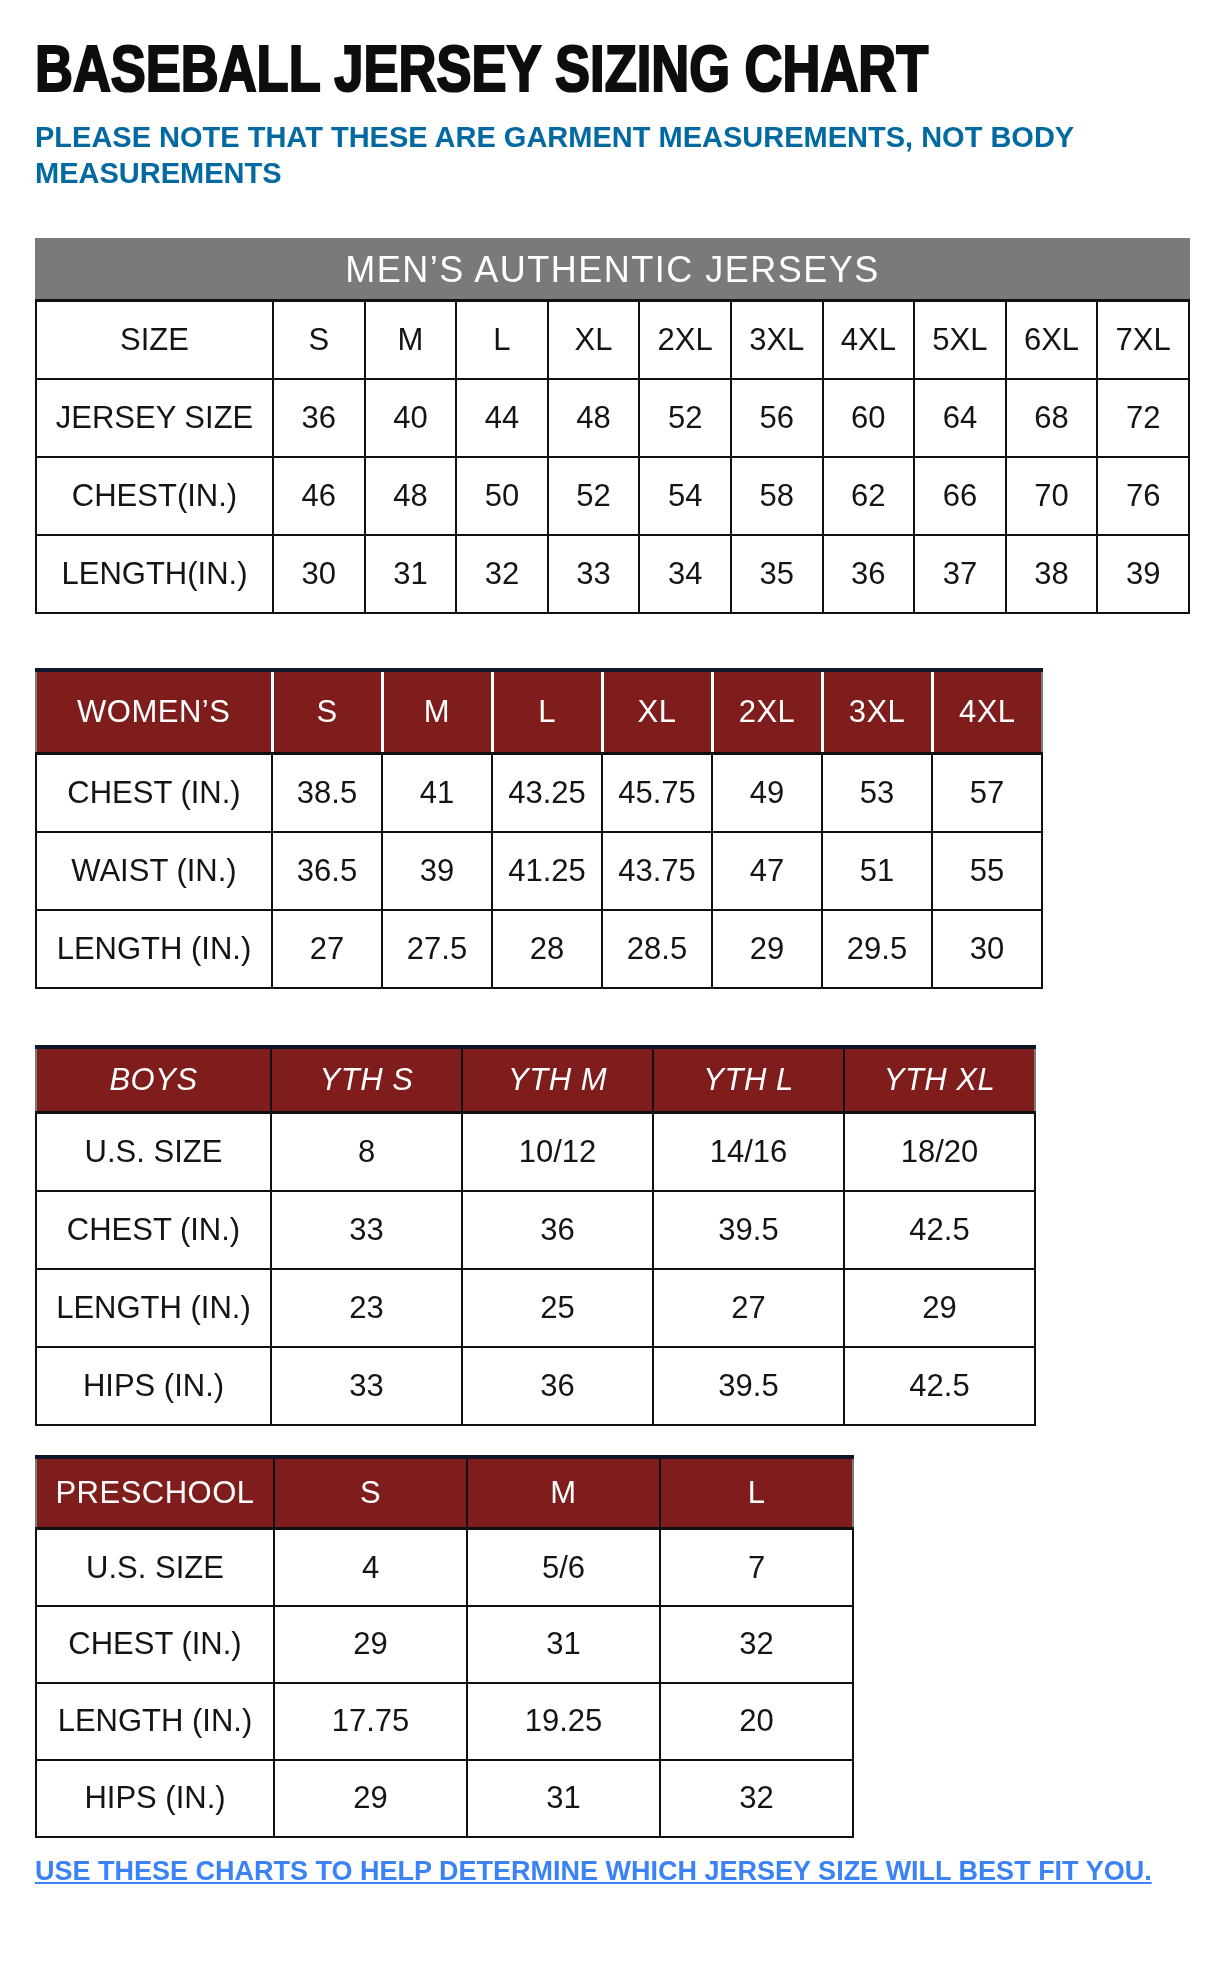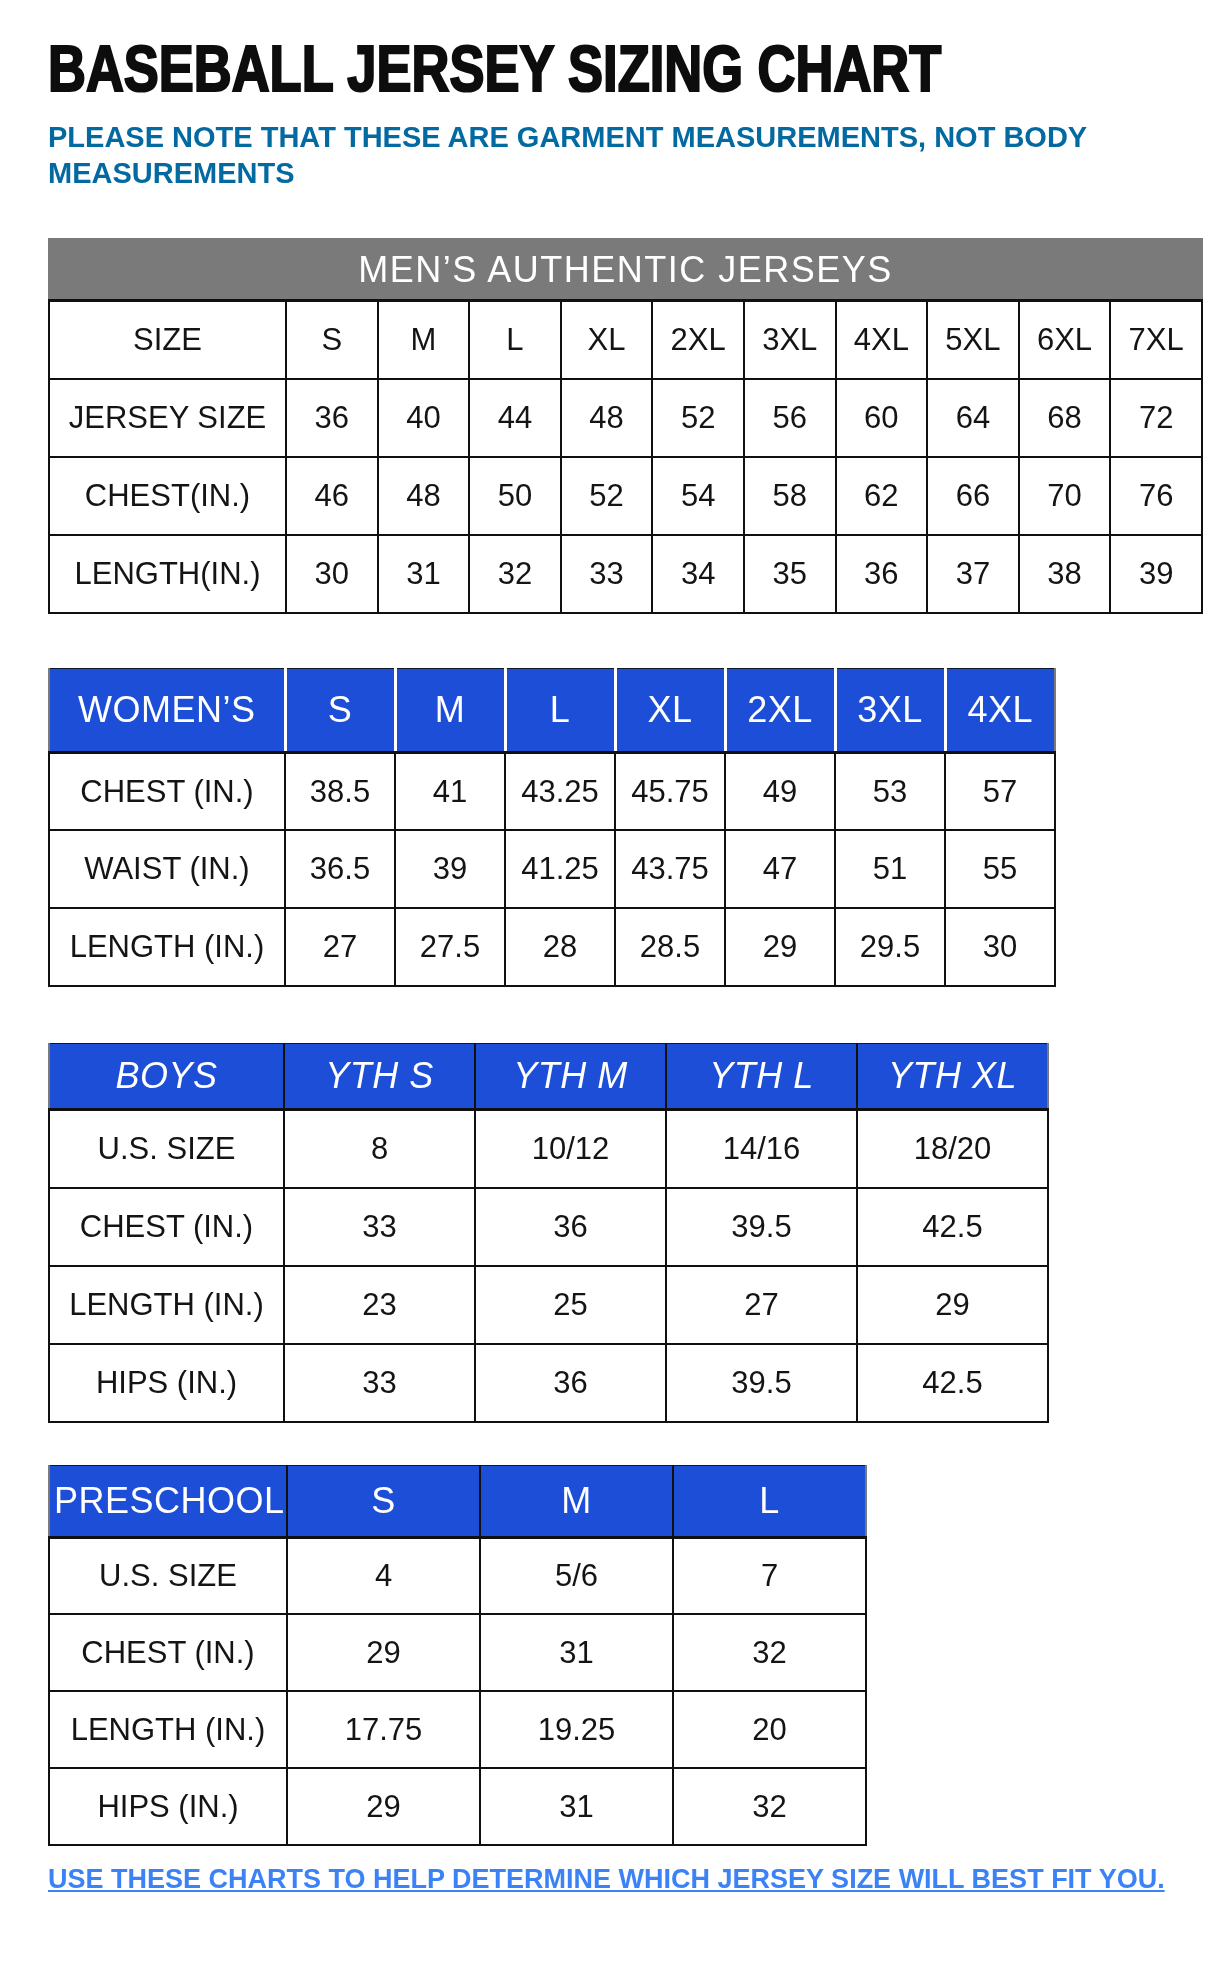--- a/index.html
+++ b/index.html
@@ -1,21 +1,21 @@
 <!DOCTYPE html>
 <html><head>
 <meta charset="utf-8">
 <style>
   html,body{margin:0;padding:0;background:#ffffff;}
   body{
     width:1220px;height:1974px;
     font-family:"Liberation Sans","DejaVu Sans",sans-serif;
     color:#111;overflow:hidden;
   }
-  .content{padding-left:48px;}
+  .content{padding-left:35px;}
 
   .title{
     margin:36px 0 0 0;
     font-size:64px;
     font-weight:bold;
     color:#0d0d0d;
     letter-spacing:0px;
     -webkit-text-stroke:2.2px #0d0d0d;
     transform:scaleX(0.82);
     transform-origin:left center;
@@ -56,25 +56,25 @@
     background:#7a7a7a;
     color:#ffffff;
     font-size:36px;
     letter-spacing:1.5px;
     border:2px solid #7a7a7a;
     border-bottom:3px solid #101010;
   }
 
   
   tr.hdr-row td{
-    background:#1d4ed8;
+    background:#7f1d1d;
     color:#ffffff;
-    font-size:36px;
+    font-size:31px;
     letter-spacing:0.5px;
-    border-top:1px solid #0f172a;
+    border-top:4px solid #0f172a;
     border-bottom:3px solid #101010;
   }
   tr.hdr-row td:first-child{border-left-color:#7a7a7a;}
   tr.hdr-row td:last-child{border-right-color:#7a7a7a;}
   .t-womens tr.hdr-row td + td{border-left:3px solid #ffffff;}
   .t-boys tr.hdr-row td + td,
   .t-preschool tr.hdr-row td + td{border-left:2px solid #101010;}
 
   
   .t-mens{margin-top:46px;width:1153px;}
@@ -91,21 +91,21 @@
   .t-womens tr.hdr-row{height:84px;}
 
   
   .t-boys{margin-top:56px;width:1000px;}
   .t-boys col.c-label{width:235px;}
   .t-boys col.c-data{width:191px;}
   .t-boys tr{height:78px;}
   .t-boys tr.hdr-row{height:66px;font-style:italic;}
 
   
-  .t-preschool{margin-top:42px;width:816px;}
+  .t-preschool{margin-top:29px;width:816px;}
   .t-preschool col.c-label{width:238px;}
   .t-preschool col.c-data{width:193px;}
   .t-preschool tr{height:77px;}
   .t-preschool tr.hdr-row{height:72px;}
 </style>
 </head>
 <body>
 
 <div class="content">
 

